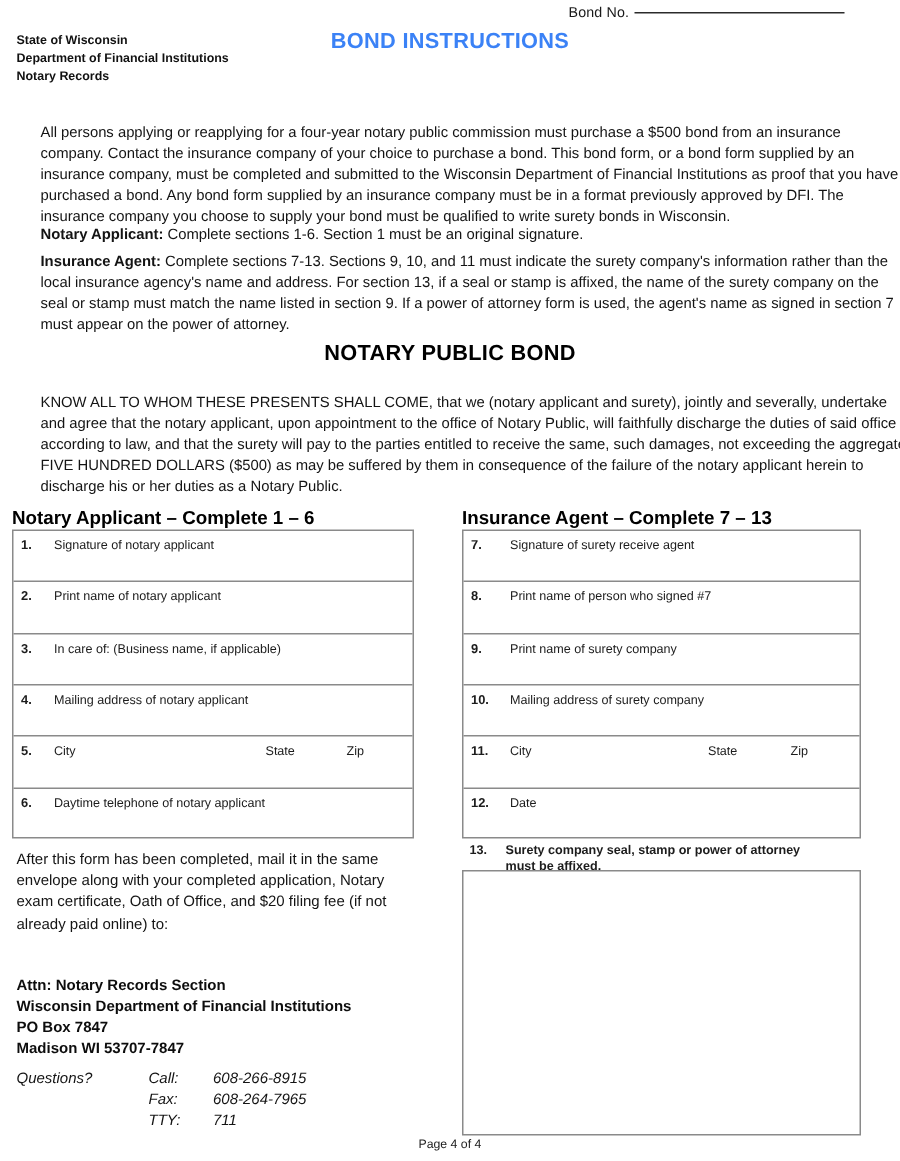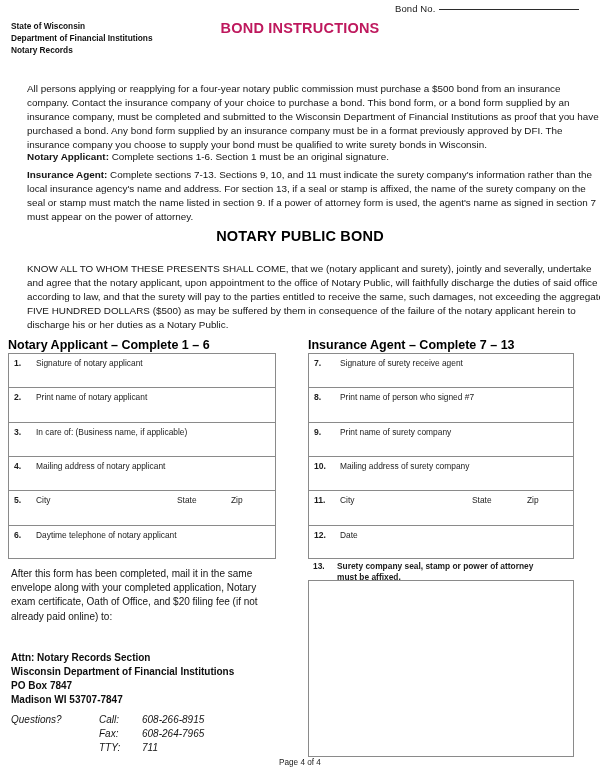--- a/index.html
+++ b/index.html
@@ -18,21 +18,21 @@
   .page {
     position: relative;
     width: 600px;
     height: 774px;
   }
 
   
   .bond-no {
     position: absolute;
     top: 3px;
-    left: 395px;
+    left: 379px;
     font-size: 9.5px;
     letter-spacing: 0.1px;
     white-space: nowrap;
     color: #1a1a1a;
   }
   .bond-no .rule {
     display: inline-block;
     width: 140px;
     border-bottom: 1px solid #2b2b2b;
     margin-left: 4px;
@@ -55,21 +55,21 @@
   
   .title-bond {
     position: absolute;
     top: 20px;
     left: 0;
     width: 600px;
     text-align: center;
     font-size: 14.5px;
     font-weight: bold;
     letter-spacing: 0.2px;
-    color: #be185d;
+    color: #3b82f6;
   }
   .title-npb {
     position: absolute;
     top: 228px;
     left: 0;
     width: 600px;
     text-align: center;
     font-size: 14.5px;
     font-weight: bold;
     letter-spacing: 0.2px;

